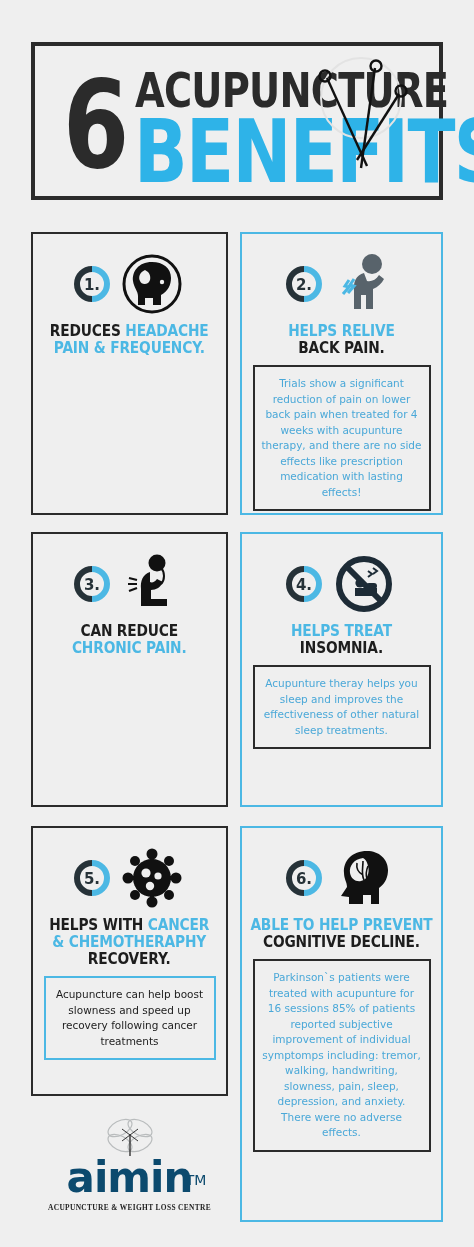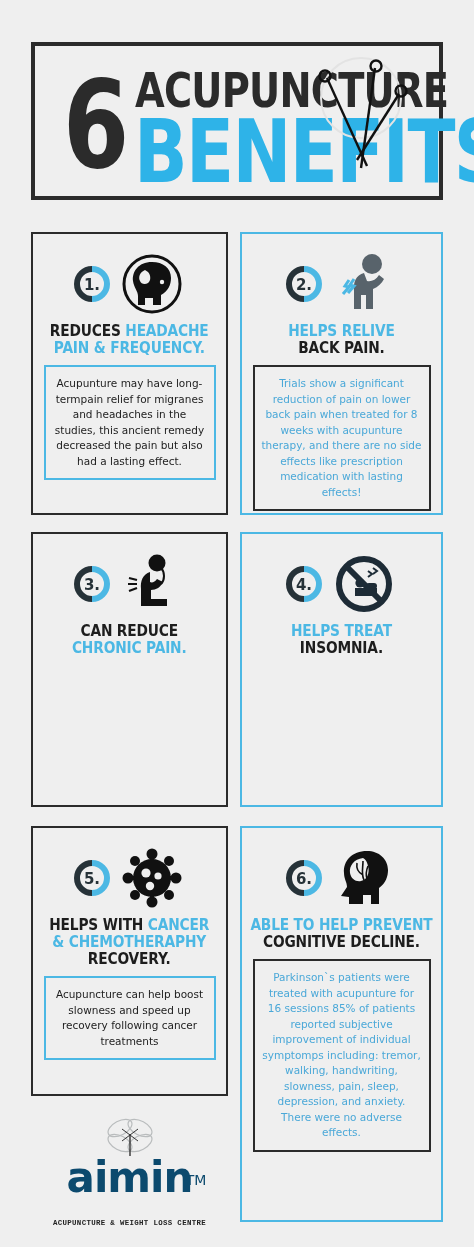--- a/index.html
+++ b/index.html
@@ -114,22 +114,22 @@
     margin-top:-4px;
     font-family:"DejaVu Sans", sans-serif;
     font-size:42px; font-weight:bold; color:#0c4a6e; letter-spacing:-1px;
     position:relative; line-height:44px;
   }
   .tm{
     position:absolute; right:-14px; top:2px;
     font-size:14px; font-weight:normal; letter-spacing:0;
   }
   .tagline{
-    margin-top:19px;
-    font-family:Liberation Mono, monospace;
+    margin-top:3px;
+    font-family:Liberation Serif, serif;
     font-size:7.4px; font-weight:bold; color:#222; letter-spacing:0.35px;
   }
 </style>
 </head>
 <body>
 
 <div class="page">
 
   <div class="header">
     <div class="title-wrap">
@@ -169,21 +169,20 @@
                        L32 45 L32 52 L40 52 L40 42 C47 38 50 32 50 25 C50 15 42 9 31 9 Z" fill="#111"></path>
               <path d="M24 17 C19 19 17 24 19 28 C20 31 24 32 27 30 C30 28 30 22 27 19 Z" fill="#efefef"></path>
               <circle cx="41" cy="29" r="2.2" fill="#efefef"></circle>
             </svg>
           </div>
         </div>
         <div class="headline">
           <span class="dk">REDUCES </span><span class="cy">HEADACHE</span><br>
           <span class="cy">PAIN &amp; FREQUENCY.</span>
         </div>
-        <div class="bodybox">Acupunture may have long-termpain relief for migranes and headaches in the studies, this ancient remedy decreased the pain but also had a lasting effect.</div>
       </div>
     </div>
 
     <div class="card right accent" style="top:0px;height:283px;">
       <div class="card-inner">
         <div class="icon-row">
           <div class="badge">
             <svg width="38" height="38" viewBox="0 0 38 38">
               <path d="M19 4 A15 15 0 0 0 19 34" fill="none" stroke="#263238" stroke-width="6"></path>
               <path d="M19 4 A15 15 0 0 1 19 34" fill="none" stroke="#4cb8e4" stroke-width="6"></path>
@@ -197,21 +196,21 @@
                        L39 36 C44 34 48 30 50 26 L45 22 C42 27 37 29 33 28 Z" fill="#58636b"></path>
               <path d="M20 26 L16 32 L20 33 L14 40" fill="none" stroke="#4cb8e4" stroke-width="3"></path>
               <path d="M15 27 L11 33 L15 34 L9 41" fill="none" stroke="#4cb8e4" stroke-width="3"></path>
             </svg>
           </div>
         </div>
         <div class="headline">
           <span class="cy">HELPS RELIVE</span><br>
           <span class="dk">BACK PAIN.</span>
         </div>
-        <div class="bodybox dkborder">Trials show a significant reduction of pain on lower back pain when treated for 8 weeks with acupunture therapy, and there are no side effects like prescription medication with lasting effects!</div>
+        <div class="bodybox dkborder">Trials show a significant reduction of pain on lower back pain when treated for 4 weeks with acupunture therapy, and there are no side effects like prescription medication with lasting effects!</div>
       </div>
     </div>
 
     <div class="card left" style="top:300px;height:275px;">
       <div class="card-inner">
         <div class="icon-row">
           <div class="badge">
             <svg width="38" height="38" viewBox="0 0 38 38">
               <path d="M19 4 A15 15 0 0 0 19 34" fill="none" stroke="#263238" stroke-width="6"></path>
               <path d="M19 4 A15 15 0 0 1 19 34" fill="none" stroke="#4cb8e4" stroke-width="6"></path>
@@ -255,20 +254,21 @@
               <path d="M33 16 l4 3 l-4 3" stroke="#1d2b36" stroke-width="2" fill="none"></path>
               <path d="M38 13 l4 3 l-4 3" stroke="#1d2b36" stroke-width="2" fill="none"></path>
               <line x1="11" y1="11" x2="47" y2="47" stroke="#1d2b36" stroke-width="6"></line>
             </svg>
           </div>
         </div>
         <div class="headline">
           <span class="cy">HELPS TREAT</span><br>
           <span class="dk">INSOMNIA.</span>
         </div>
+        <div class="bodybox dkborder">Acupunture theray helps you sleep and improves the effectiveness of other natural sleep treatments.</div>
       </div>
     </div>
 
     <div class="card left" style="top:594px;height:270px;">
       <div class="card-inner">
         <div class="icon-row">
           <div class="badge">
             <svg width="38" height="38" viewBox="0 0 38 38">
               <path d="M19 4 A15 15 0 0 0 19 34" fill="none" stroke="#263238" stroke-width="6"></path>
               <path d="M19 4 A15 15 0 0 1 19 34" fill="none" stroke="#4cb8e4" stroke-width="6"></path>

